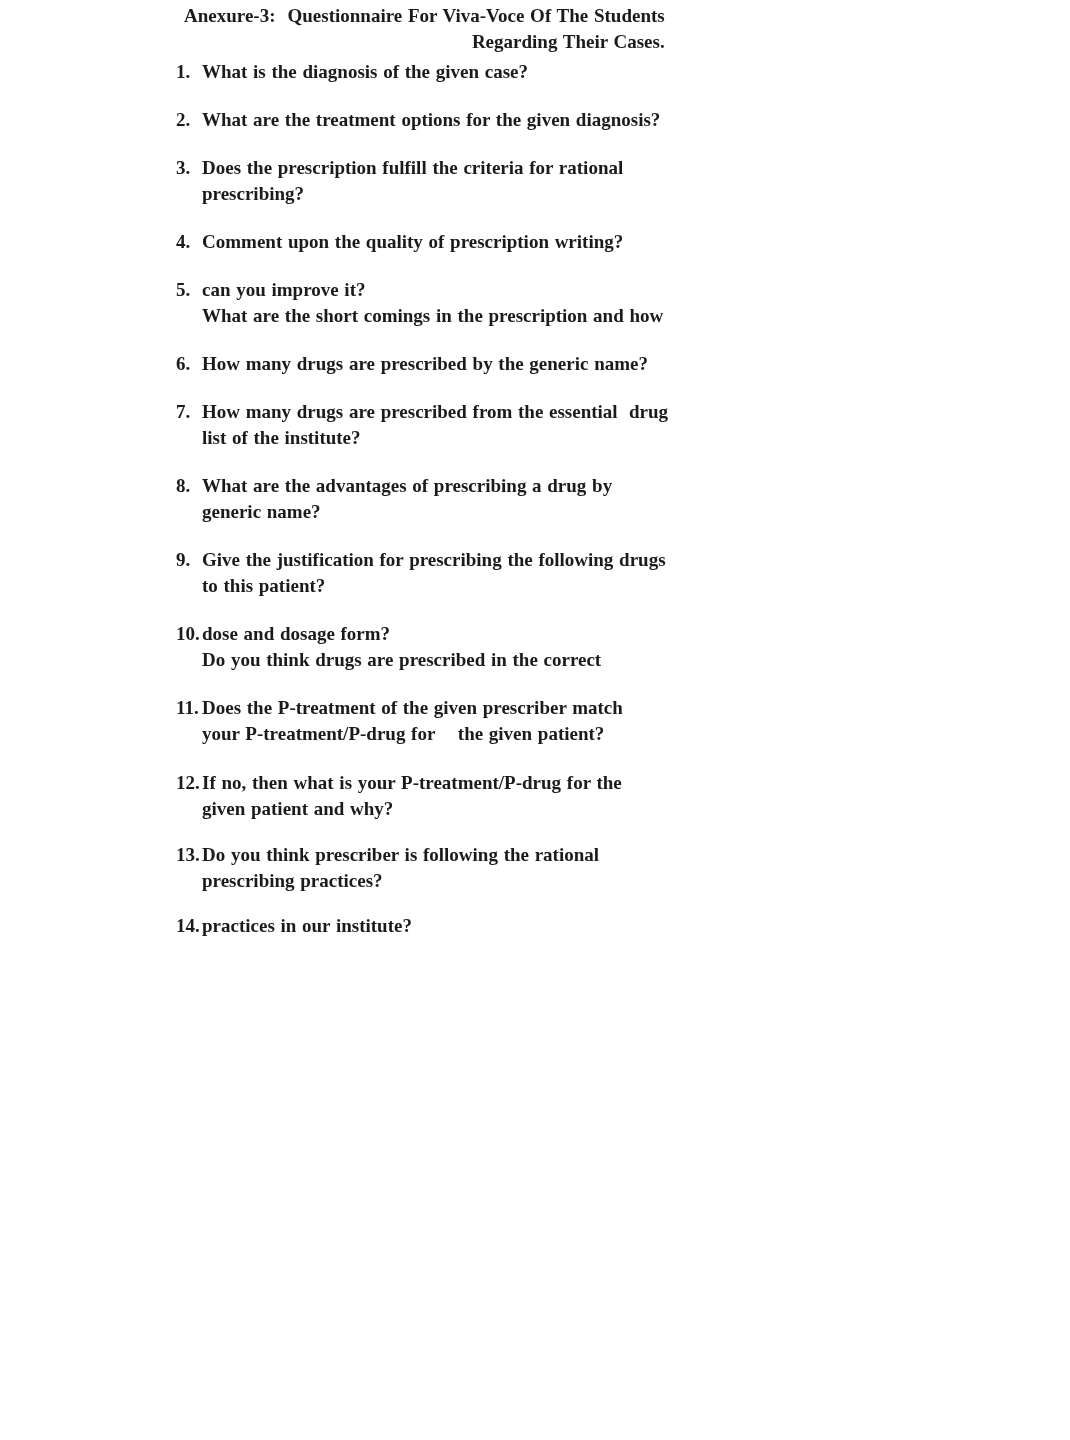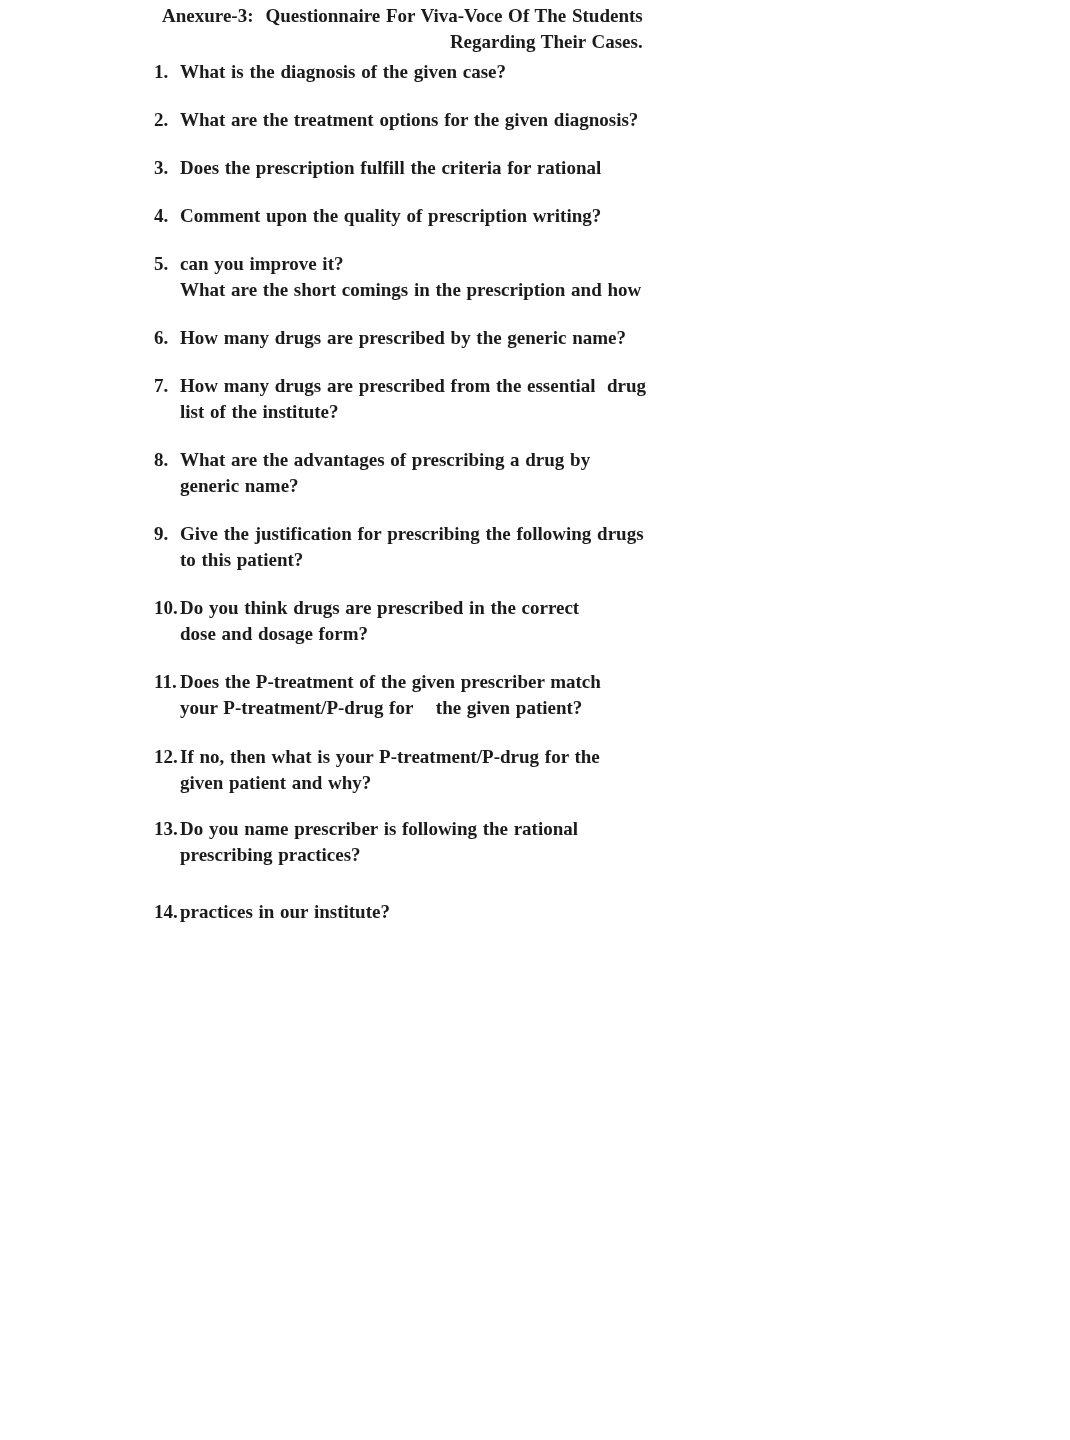--- a/index.html
+++ b/index.html
@@ -16,21 +16,21 @@
     font-family: "Liberation Serif", "DejaVu Serif", serif;
     font-weight: bold;
     color: #1b1b1b;
     font-size: 19px;
     line-height: 26px;
     word-spacing: 0.05em;
   }
   .content {
     position: absolute;
     top: 3px;
-    left: 154px;
+    left: 176px;
     width: 620px;
   }
   .doc-header {
     display: flex;
     align-items: flex-start;
     padding-left: 8px;
     column-gap: 12px;
   }
   .doc-header .header-label {
     white-space: nowrap;
@@ -45,21 +45,21 @@
     text-indent: -7px;
   }
   .question {
     display: flex;
     margin-top: 22px;
     align-items: flex-start;
   }
   .question.q1  { margin-top: 4px; }
   .question.q12 { margin-top: 23px; }
   .question.q13 { margin-top: 20px; }
-  .question.q14 { margin-top: 31px; align-items: flex-end; }
+  .question.q14 { margin-top: 19px; align-items: flex-end; }
   .q-num {
     flex: 0 0 26px;
     width: 26px;
     white-space: nowrap;
   }
   .q-text {
     flex: 1 1 auto;
   }
   .q-line {
     display: block;
@@ -91,20 +91,21 @@
       <span class="q-num">2.</span>
       <div class="q-text">
         <span class="q-line">What are the treatment options for the given diagnosis?</span>
       </div>
     </div>
 
     <div class="question q3">
       <span class="q-num">3.</span>
       <div class="q-text">
         <span class="q-line">Does the prescription fulfill the criteria for rational</span>
+        <span class="q-line">prescribing?</span>
       </div>
     </div>
 
     <div class="question q4">
       <span class="q-num">4.</span>
       <div class="q-text">
         <span class="q-line">Comment upon the quality of prescription writing?</span>
       </div>
     </div>
 
@@ -143,22 +144,22 @@
       <span class="q-num">9.</span>
       <div class="q-text">
         <span class="q-line">Give the justification for prescribing the following drugs</span>
         <span class="q-line">to this patient?</span>
       </div>
     </div>
 
     <div class="question q10">
       <span class="q-num">10.</span>
       <div class="q-text">
+        <span class="q-line">dose and dosage form?</span>
         <span class="q-line">Do you think drugs are prescribed in the correct</span>
-        <span class="q-line">dose and dosage form?</span>
       </div>
     </div>
 
     <div class="question q11">
       <span class="q-num">11.</span>
       <div class="q-text">
         <span class="q-line">Does the P-treatment of the given prescriber match</span>
         <span class="q-line">your P-treatment/P-drug for    the given patient?</span>
       </div>
     </div>
@@ -167,21 +168,21 @@
       <span class="q-num">12.</span>
       <div class="q-text">
         <span class="q-line">If no, then what is your P-treatment/P-drug for the</span>
         <span class="q-line">given patient and why?</span>
       </div>
     </div>
 
     <div class="question q13">
       <span class="q-num">13.</span>
       <div class="q-text">
-        <span class="q-line">Do you name prescriber is following the rational</span>
+        <span class="q-line">Do you think prescriber is following the rational</span>
         <span class="q-line">prescribing practices?</span>
       </div>
     </div>
 
     <div class="question q14">
       <span class="q-num">14.</span>
       <div class="q-text">
         <span class="q-line">practices in our institute?</span>
       </div>
     </div>

